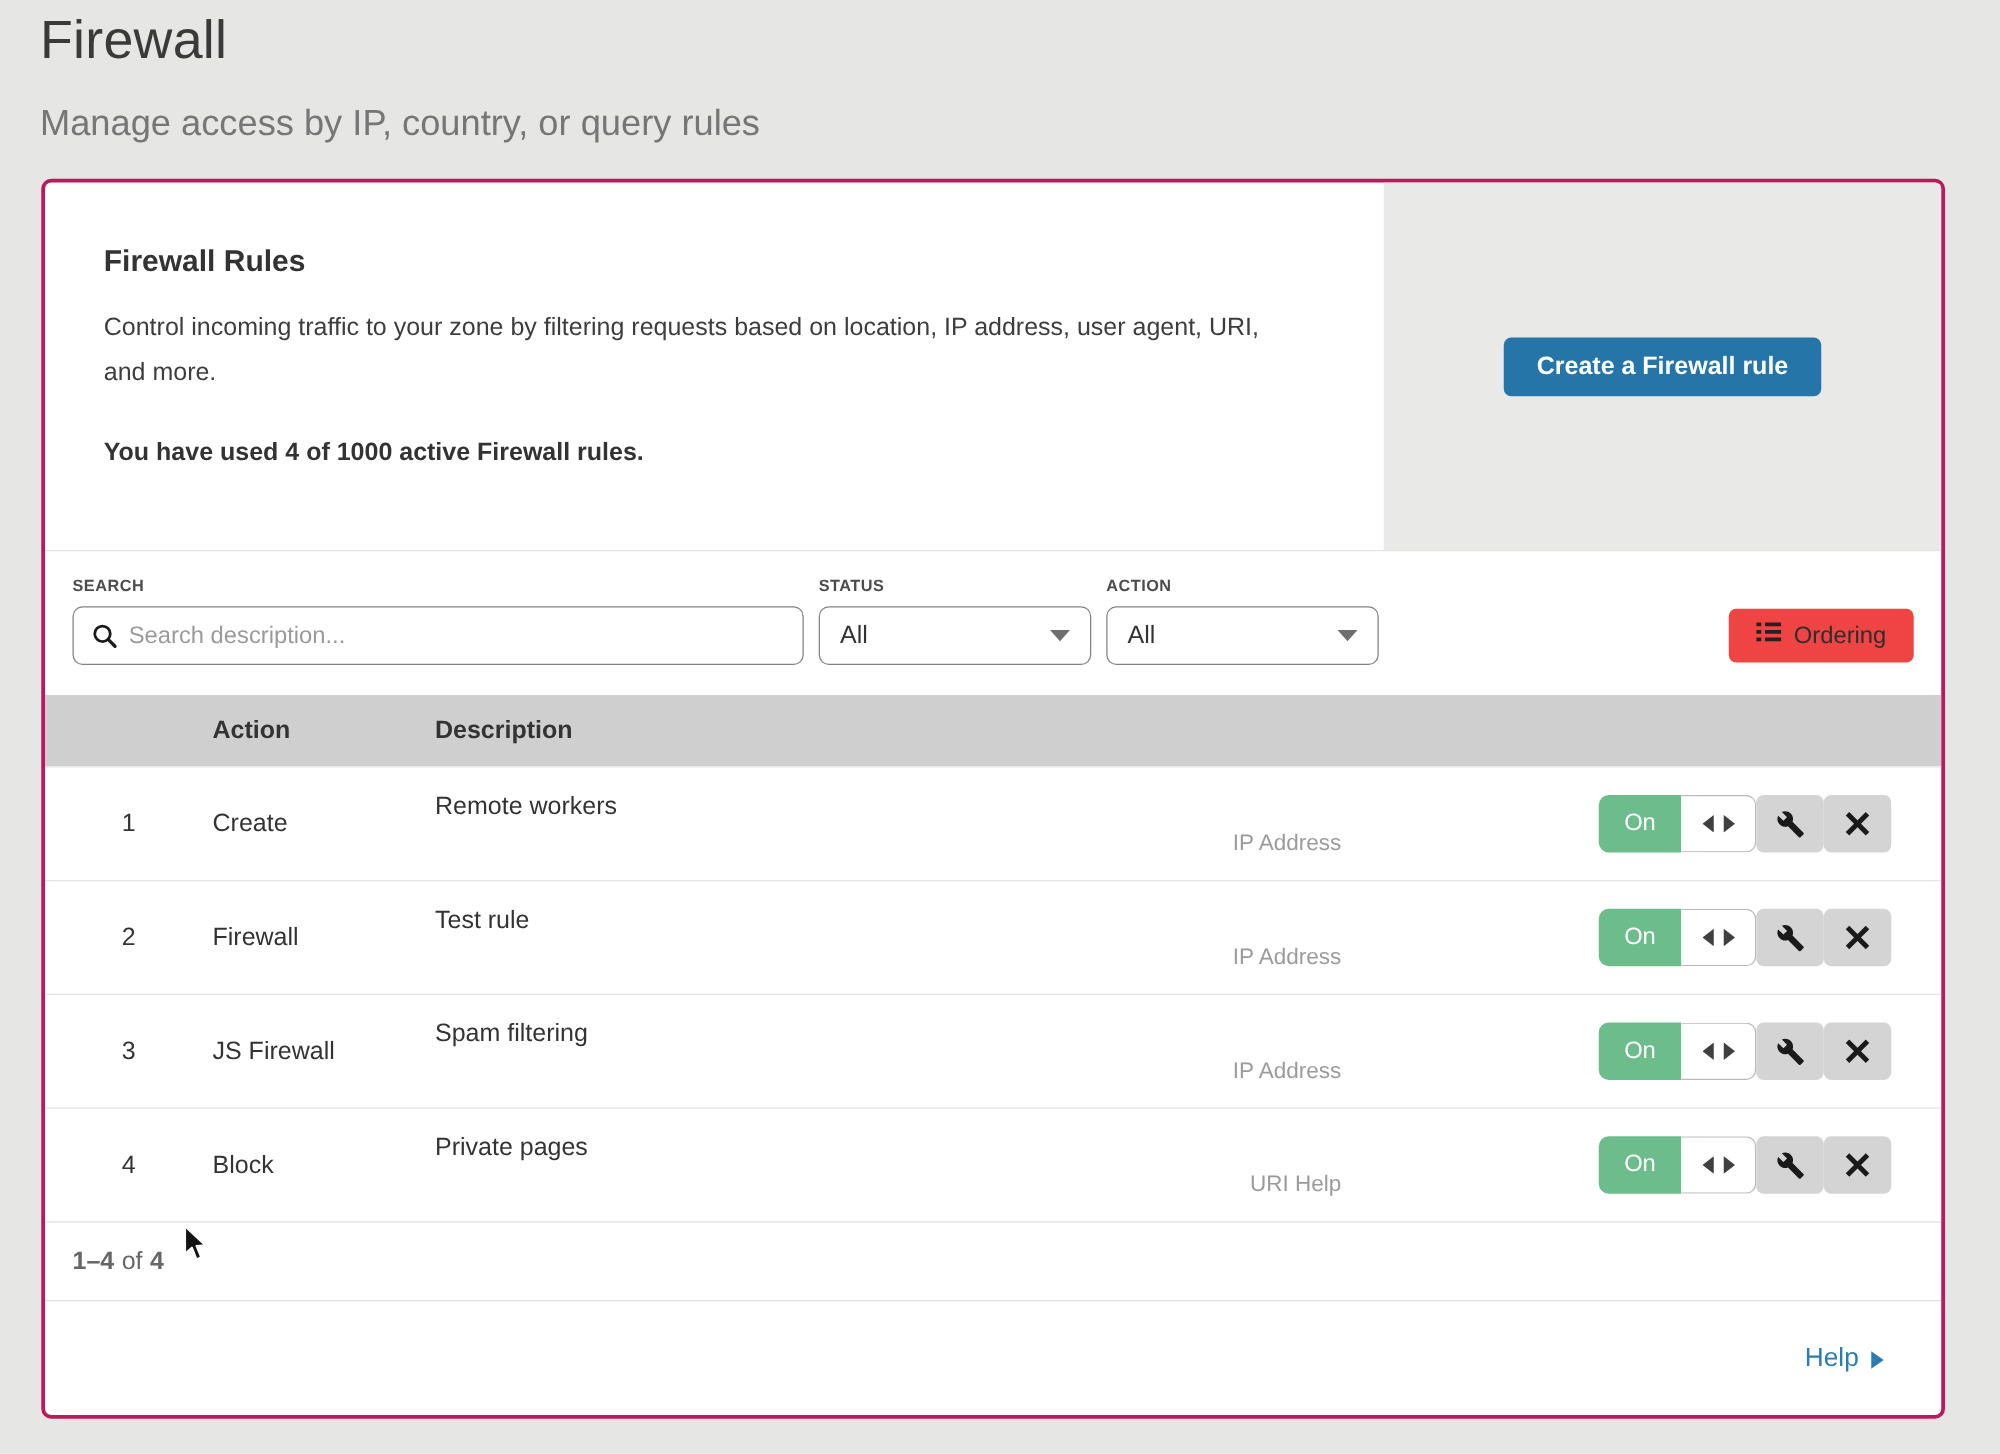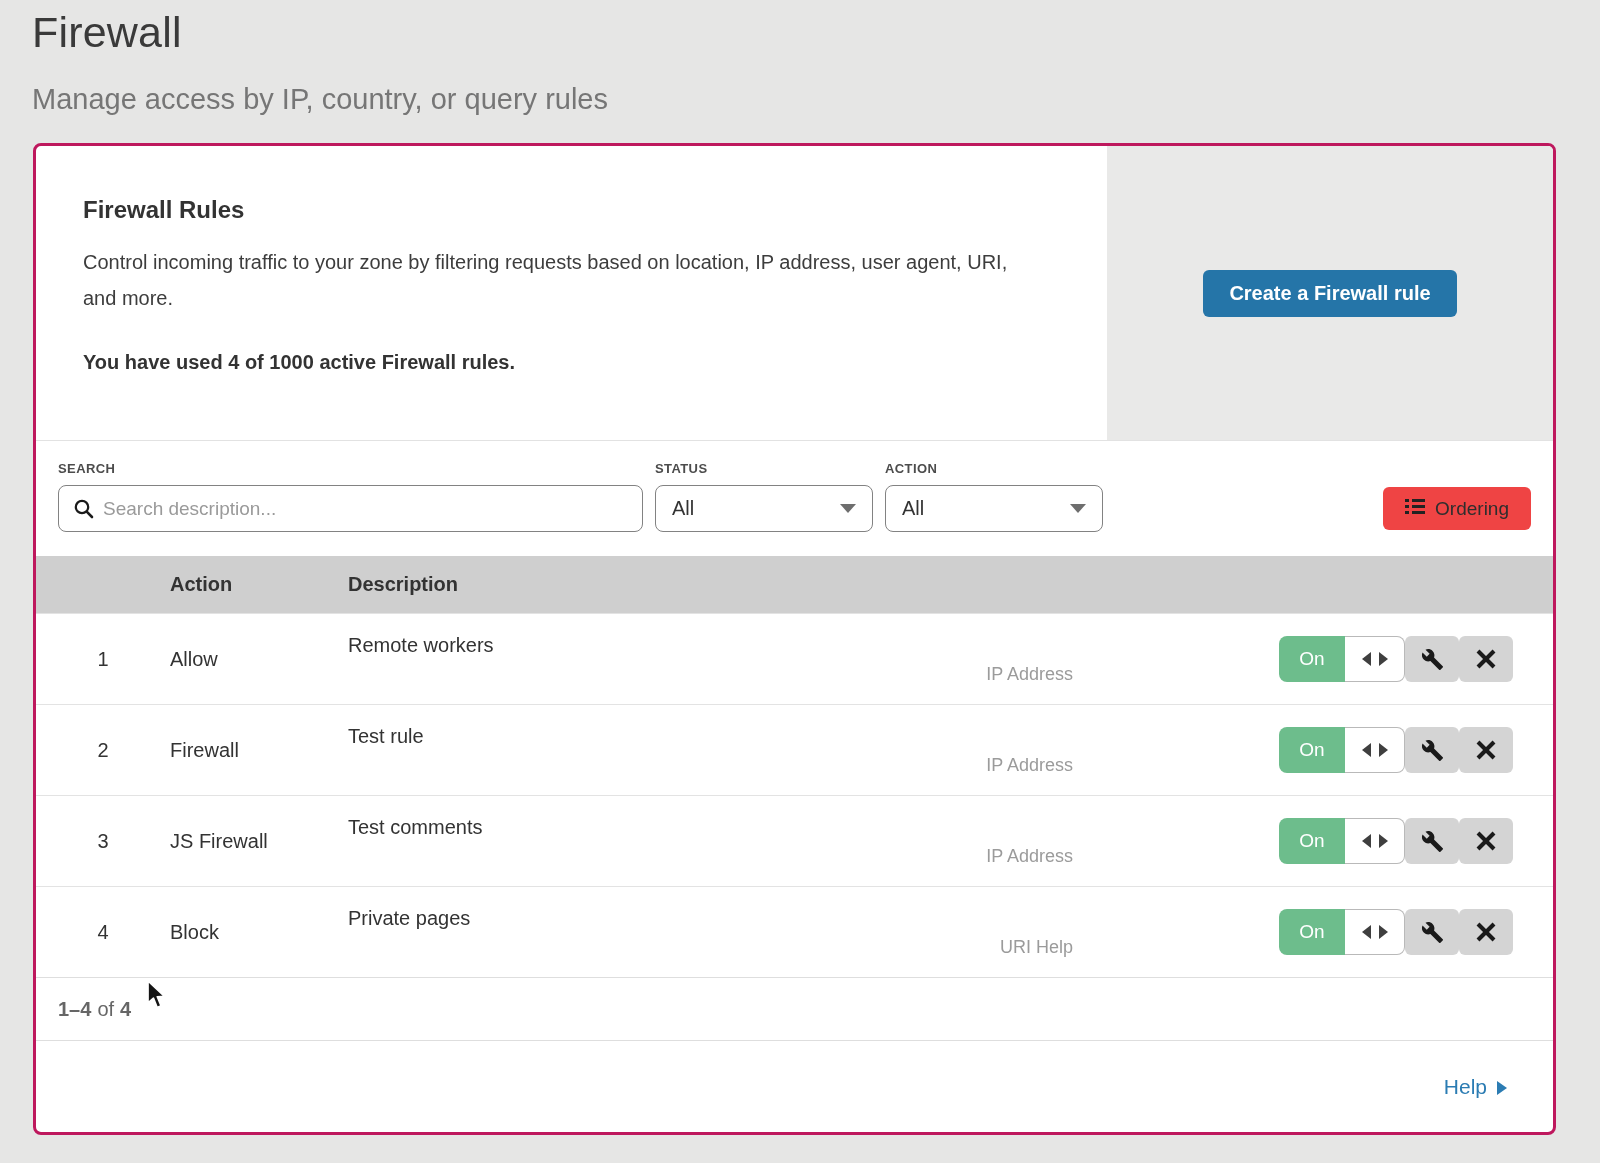--- a/index.html
+++ b/index.html
@@ -251,21 +251,21 @@
 
     <div class="tbl-header">
       <div></div>
       <div>Action</div>
       <div>Description</div>
       <div></div>
     </div>
 
     <div class="tbl-row">
       <div class="cell-num">1</div>
-      <div class="cell-action">Allow</div>
+      <div class="cell-action">Create</div>
       <div class="cell-desc">
         <div class="desc-title">Remote workers</div>
         <div class="desc-sub">IP Address</div>
       </div>
       <div class="cell-controls">
         <div class="toggle">
           <div class="toggle-on">On</div>
           <div class="toggle-handle">
             <svg width="26" height="14" viewBox="0 0 26 14">
                 <polygon points="0,7 9,0 9,14" fill="#3f3f3f"></polygon>
@@ -315,21 +315,21 @@
               <line x1="19" y1="3" x2="3" y2="19" stroke="#1a1a1a" stroke-width="4"></line>
             </svg>
         </button>
       </div>
     </div>
 
     <div class="tbl-row">
       <div class="cell-num">3</div>
       <div class="cell-action">JS Firewall</div>
       <div class="cell-desc">
-        <div class="desc-title">Test comments</div>
+        <div class="desc-title">Spam filtering</div>
         <div class="desc-sub">IP Address</div>
       </div>
       <div class="cell-controls">
         <div class="toggle">
           <div class="toggle-on">On</div>
           <div class="toggle-handle">
             <svg width="26" height="14" viewBox="0 0 26 14">
                 <polygon points="0,7 9,0 9,14" fill="#3f3f3f"></polygon>
                 <polygon points="17,0 26,7 17,14" fill="#3f3f3f"></polygon>
               </svg>

